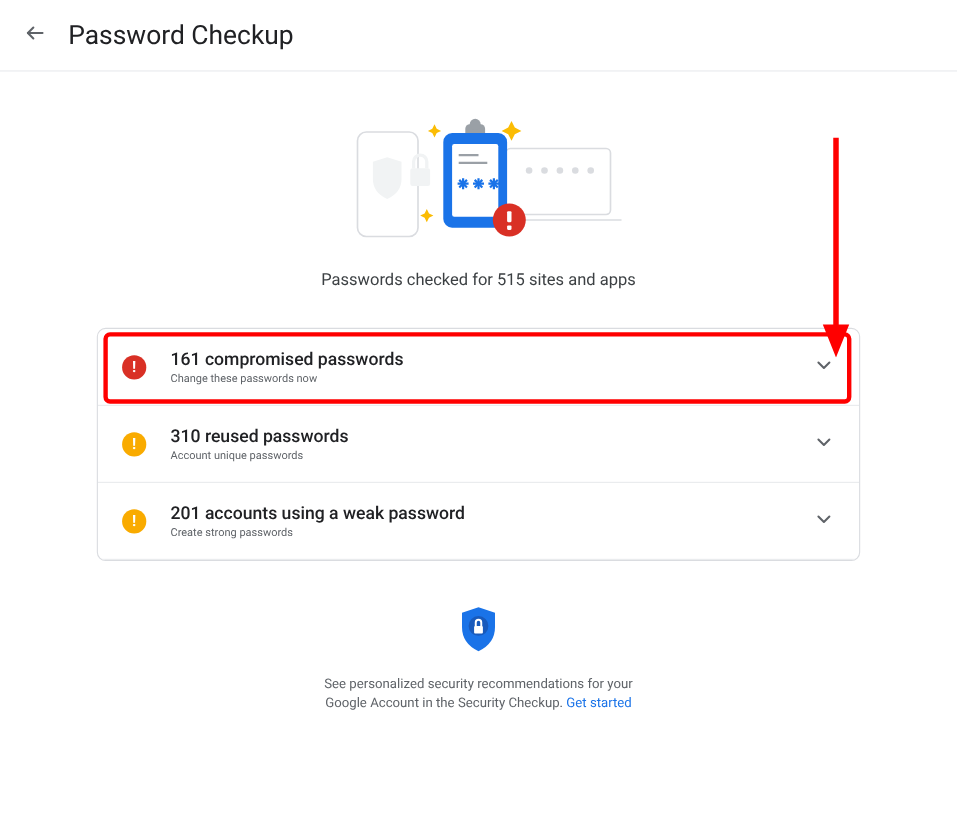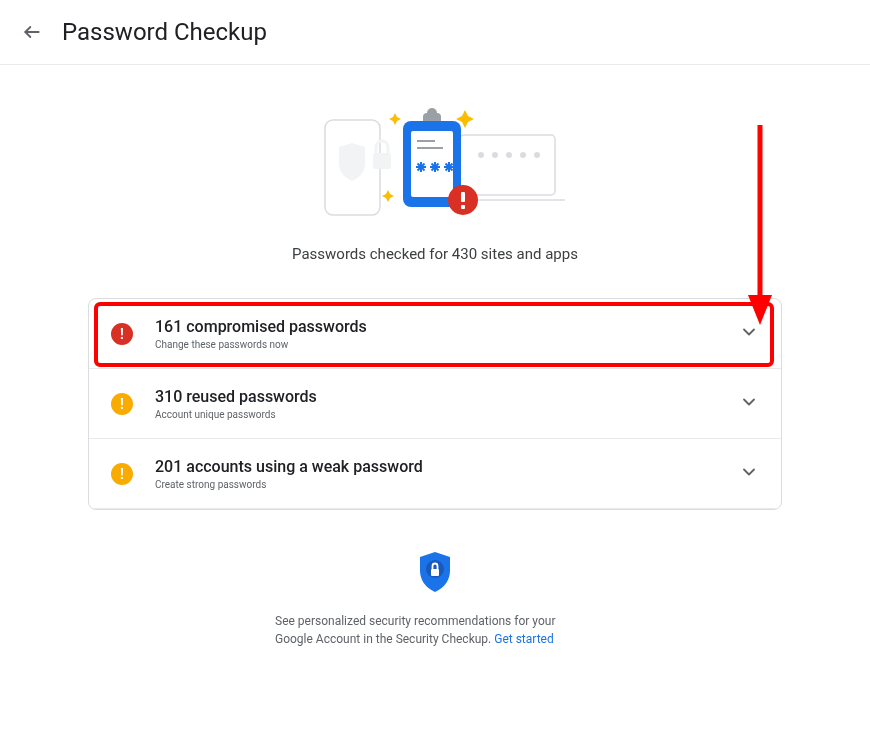--- a/index.html
+++ b/index.html
@@ -6,21 +6,20 @@
     body {
       font-family: 'Google Sans', Roboto, Arial, sans-serif;
       background: #fff;
       color: #202124;
       width: 870px;
       height: 748px;
       overflow: hidden;
     }
     .header {
       display: flex;
-      align-items: center;
       padding: 18px 20px;
       border-bottom: 1px solid #e8eaed;
     }
     .back-arrow {
       width: 24px;
       height: 24px;
       display: flex;
       align-items: center;
       justify-content: center;
       margin-right: 18px;
@@ -110,21 +109,21 @@
       display: flex;
       flex-direction: column;
       align-items: center;
     }
     .shield {
       margin-bottom: 14px;
     }
     .footer-text {
       font-size: 12px;
       color: #5f6368;
-      text-align: left;
+      text-align: center;
       line-height: 1.5;
       max-width: 320px;
     }
     .footer-link {
       color: #1a73e8;
       cursor: pointer;
     }
   </style>
 </head>
 <body>
@@ -190,21 +189,21 @@
             <line x1="-3.5" y1="3.5" x2="3.5" y2="-3.5"></line>
         </g>
       </g>
 
       <circle cx="168" cy="105" r="15" fill="#d93025"></circle>
       <rect x="166" y="97" width="4" height="10" rx="1" fill="#fff"></rect>
       <rect x="166" y="110" width="4" height="4" rx="1" fill="#fff"></rect>
     </svg>
   </div>
 
-  <div class="summary-text">Passwords checked for 430 sites and apps</div>
+  <div class="summary-text">Passwords checked for 515 sites and apps</div>
 
   <div class="panel" style="position:relative;">
     <div class="row">
       <div class="row-icon red">!</div>
       <div class="row-text">
         <div class="row-title">161 compromised passwords</div>
         <div class="row-sub">Change these passwords now</div>
       </div>
       <div class="row-chevron">
         <svg width="20" height="20" viewBox="0 0 24 24" fill="none" stroke="currentColor" stroke-width="2.2" stroke-linecap="round" stroke-linejoin="round">

